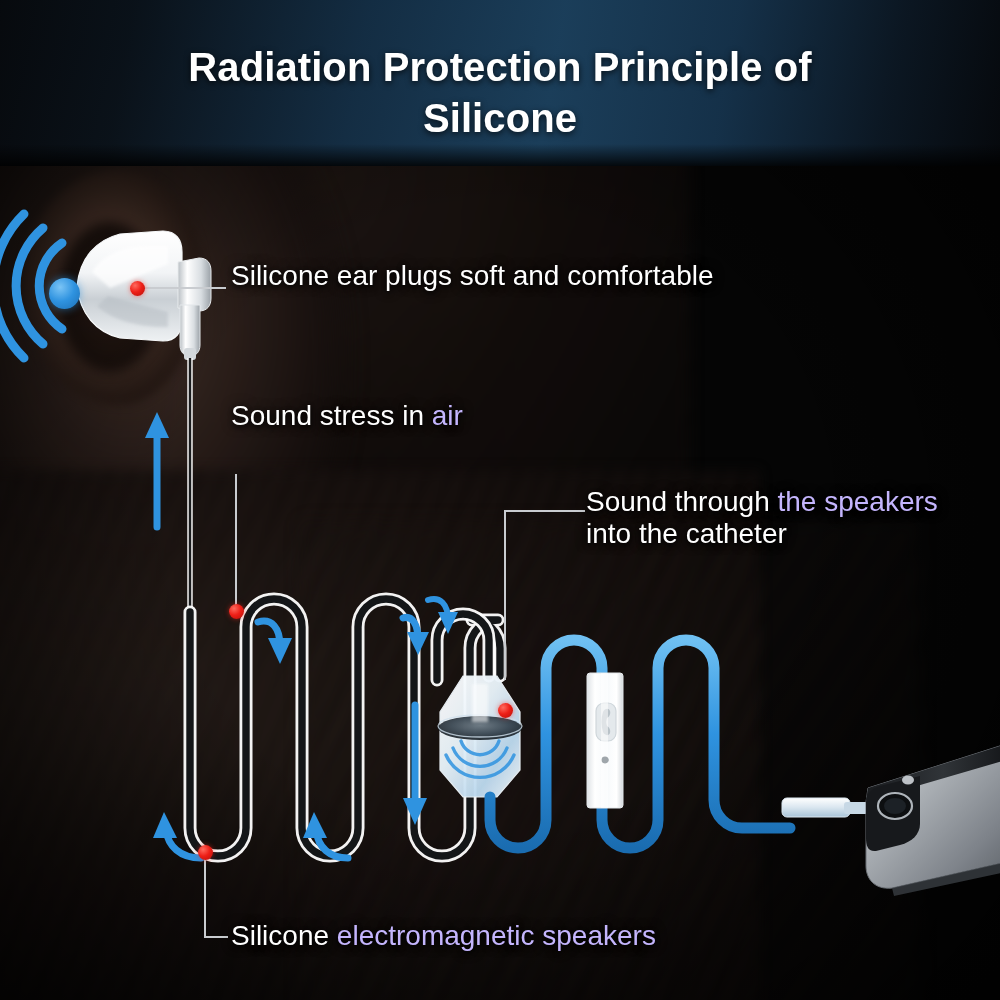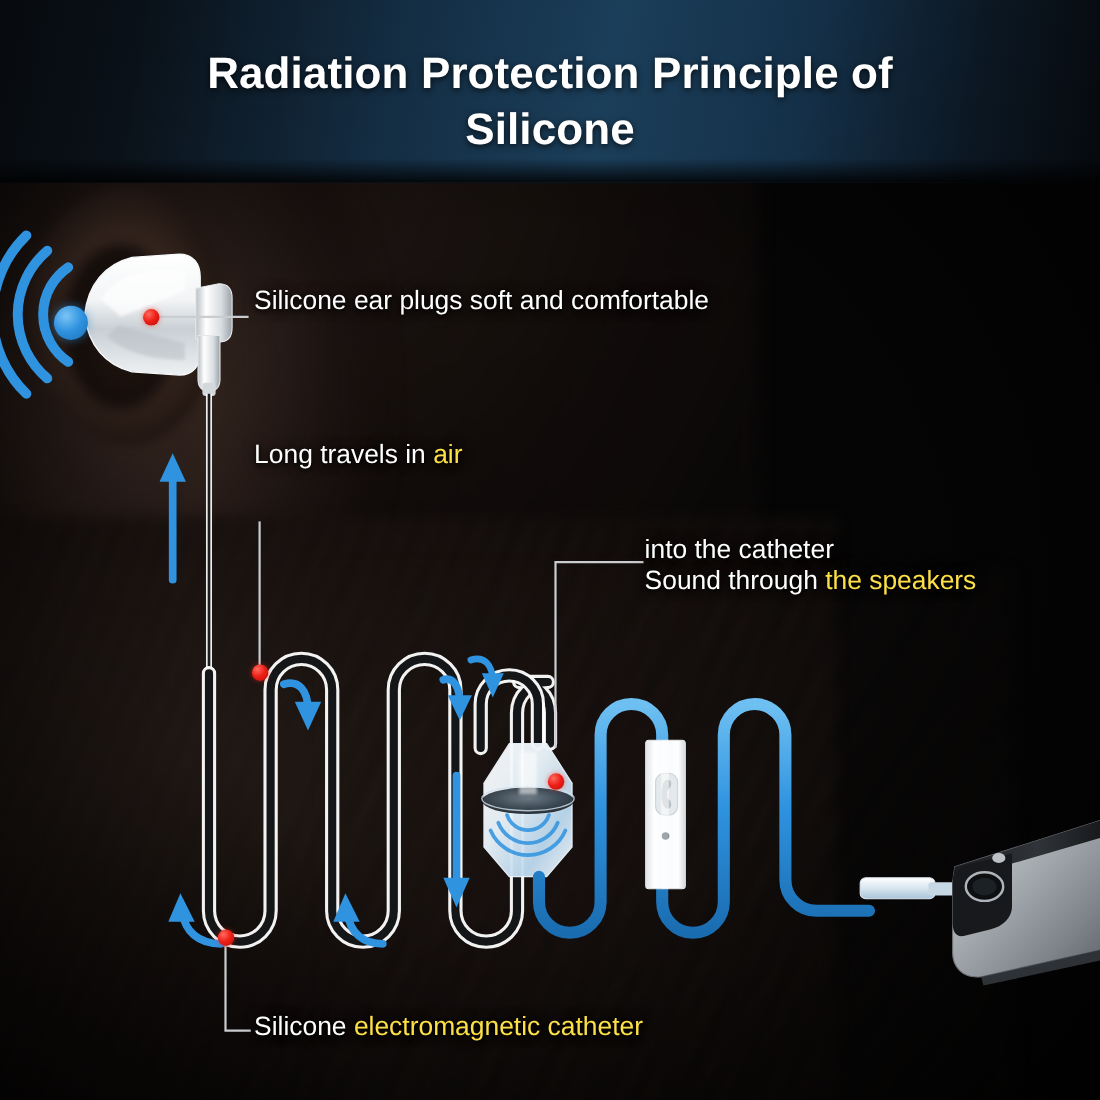--- a/index.html
+++ b/index.html
@@ -69,25 +69,25 @@
     position:absolute; left:0; top:42px; width:1000px;
     text-align:center; color:#fff;
     font-size:40px; font-weight:bold; line-height:1.28;
     letter-spacing:.1px;
     text-shadow:0 2px 6px rgba(0,0,0,.75);
     padding:0 90px;
   }
 
   
   .callout {
-    position:absolute; color:#fff; font-size:24px; line-height:1.15;
+    position:absolute; color:#fff; font-size:28px; line-height:1.15;
     text-shadow:0 2px 5px rgba(0,0,0,.95), 0 0 12px rgba(0,0,0,.8);
     white-space:nowrap;
   }
-  .callout .hl { color:#fde047;margin-top:36px; }
+  .callout .hl { color:#c4b5fd;margin-top:36px; }
   .dot {
     position:absolute; width:15px; height:15px; border-radius:50%;
     background:radial-gradient(circle at 34% 30%, #ff6a5e 0%, #ee1f17 46%, #b50e08 100%);
     box-shadow:0 0 5px rgba(255,40,30,.55);
   }
   .bluedot {
     position:absolute; width:31px; height:31px; border-radius:50%;
     background:radial-gradient(circle at 36% 30%, #7bc4f5 0%, #2f93e0 48%, #1d6fb5 100%);
     box-shadow:0 0 9px rgba(47,147,224,.6);
   }
@@ -337,23 +337,23 @@
     <div>Radiation Protection Principle of</div>
     <div>Silicone</div>
   </div>
 </div>
 
 <div class="callout" style="left:231px; top:260px;">
   <div>Silicone ear plugs soft and comfortable</div>
 </div>
 
 <div class="callout" style="left:231px; top:400px;">
-  <div><span>Long travels in </span><span class="hl">air</span></div>
+  <div><span>Sound stress in </span><span class="hl">air</span></div>
 </div>
 
 <div class="callout" style="left:586px; top:486px;">
+  <div><span>Sound through </span><span class="hl">the speakers</span></div>
   <div>into the catheter</div>
-  <div><span>Sound through </span><span class="hl">the speakers</span></div>
 </div>
 
 <div class="callout" style="left:231px; top:920px;">
-  <div><span>Silicone </span><span class="hl">electromagnetic catheter</span></div>
+  <div><span>Silicone </span><span class="hl">electromagnetic speakers</span></div>
 </div>
 
 </body></html>

